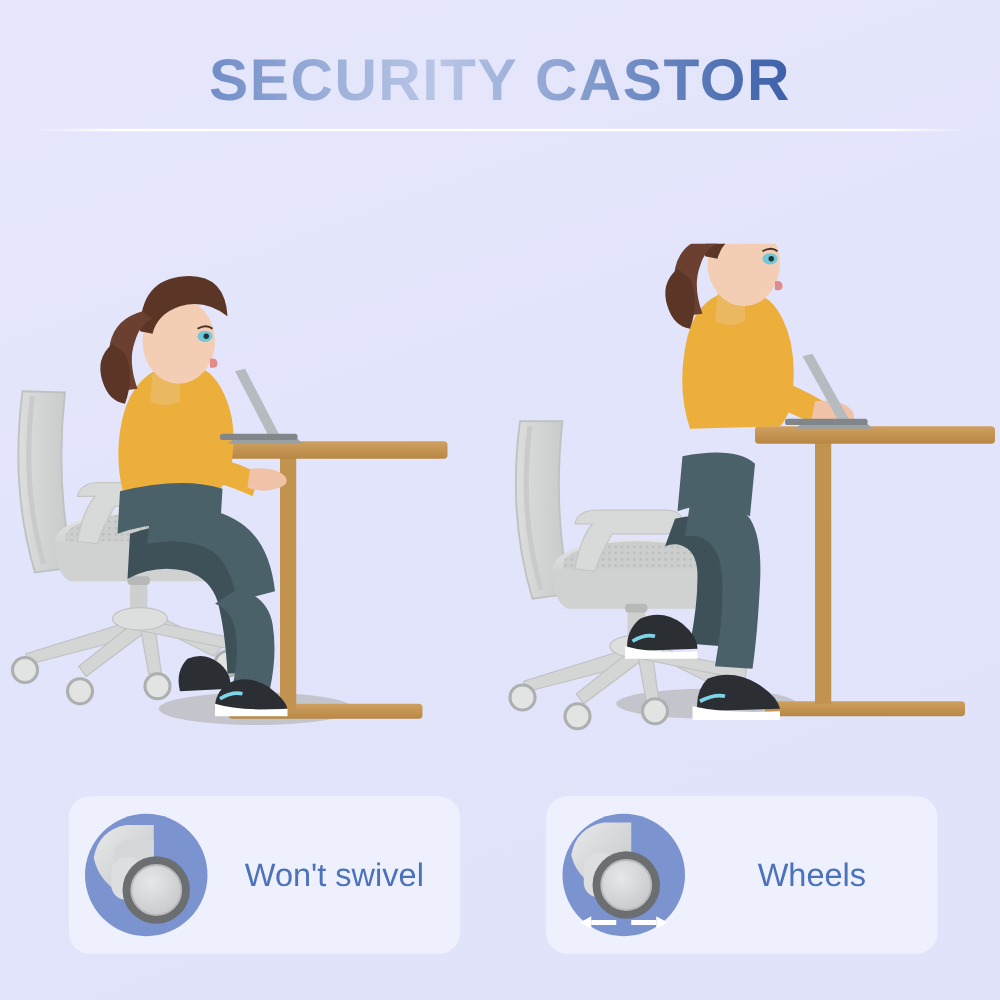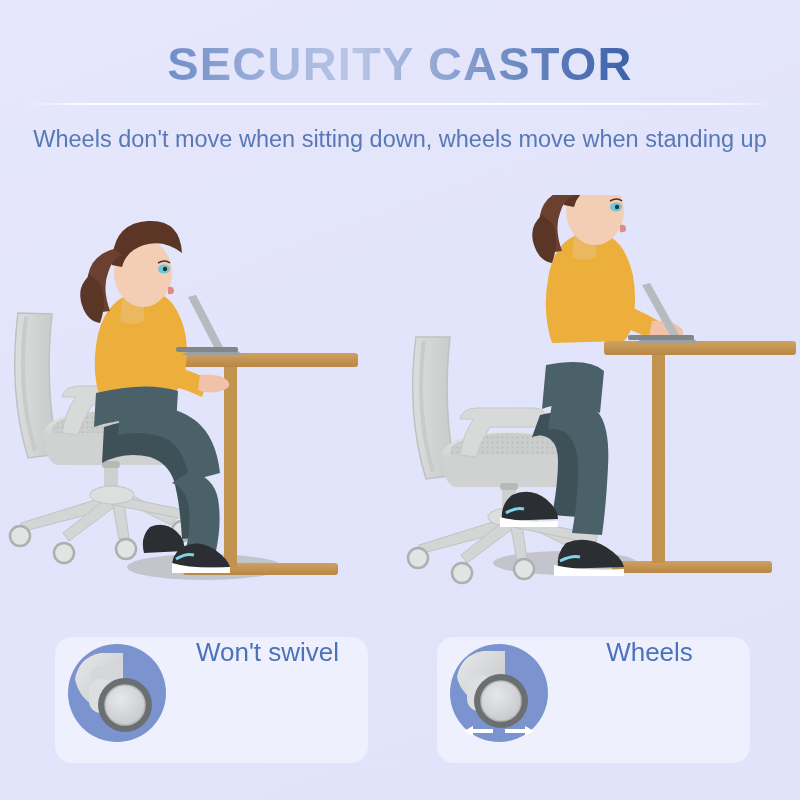--- a/index.html
+++ b/index.html
@@ -35,39 +35,38 @@
   
   .scene{position:absolute;top:195px;width:400px;height:420px;}
   #scene-left{left:0;}
   #scene-right{left:400px;}
   .scene svg{display:block;width:400px;height:420px;}
 
   
   .card{
     position:absolute;top:637px;height:126px;width:313px;
     background:#eef0fd;border-radius:17px;
-    display:flex;align-items:flex-start;
+    display:flex;align-items:center;
   }
   #card-left{left:55px;}
   #card-right{left:437px;}
   .card-icon{width:112px;height:112px;flex:0 0 112px;margin-left:6px;}
   .card-icon svg{display:block;width:112px;height:112px;}
   .card-label{
     flex:1;text-align:center;font-size:26px;color:#4b72bb;
     white-space:nowrap;padding-right:6px;
   }
 </style>
 </head>
 <body>
 
 <div id="stage">
 
   <div id="title">SECURITY CASTOR</div>
   <div id="divider"></div>
-  <div id="subtitle">Wheels don't move when sitting down, wheels move when standing up</div>
 
   <div class="scene" id="scene-left">
     <svg viewBox="0 0 400 420" xmlns="http://www.w3.org/2000/svg">
       <defs>
         <linearGradient id="seatG" x1="0" y1="0" x2="0" y2="1">
           <stop offset="0" stop-color="#e4e6e5"></stop>
             <stop offset="1" stop-color="#c3c6c6"></stop>
         </linearGradient>
         <linearGradient id="backG" x1="0" y1="0" x2="1" y2="0">
           <stop offset="0" stop-color="#dcdedd"></stop>

